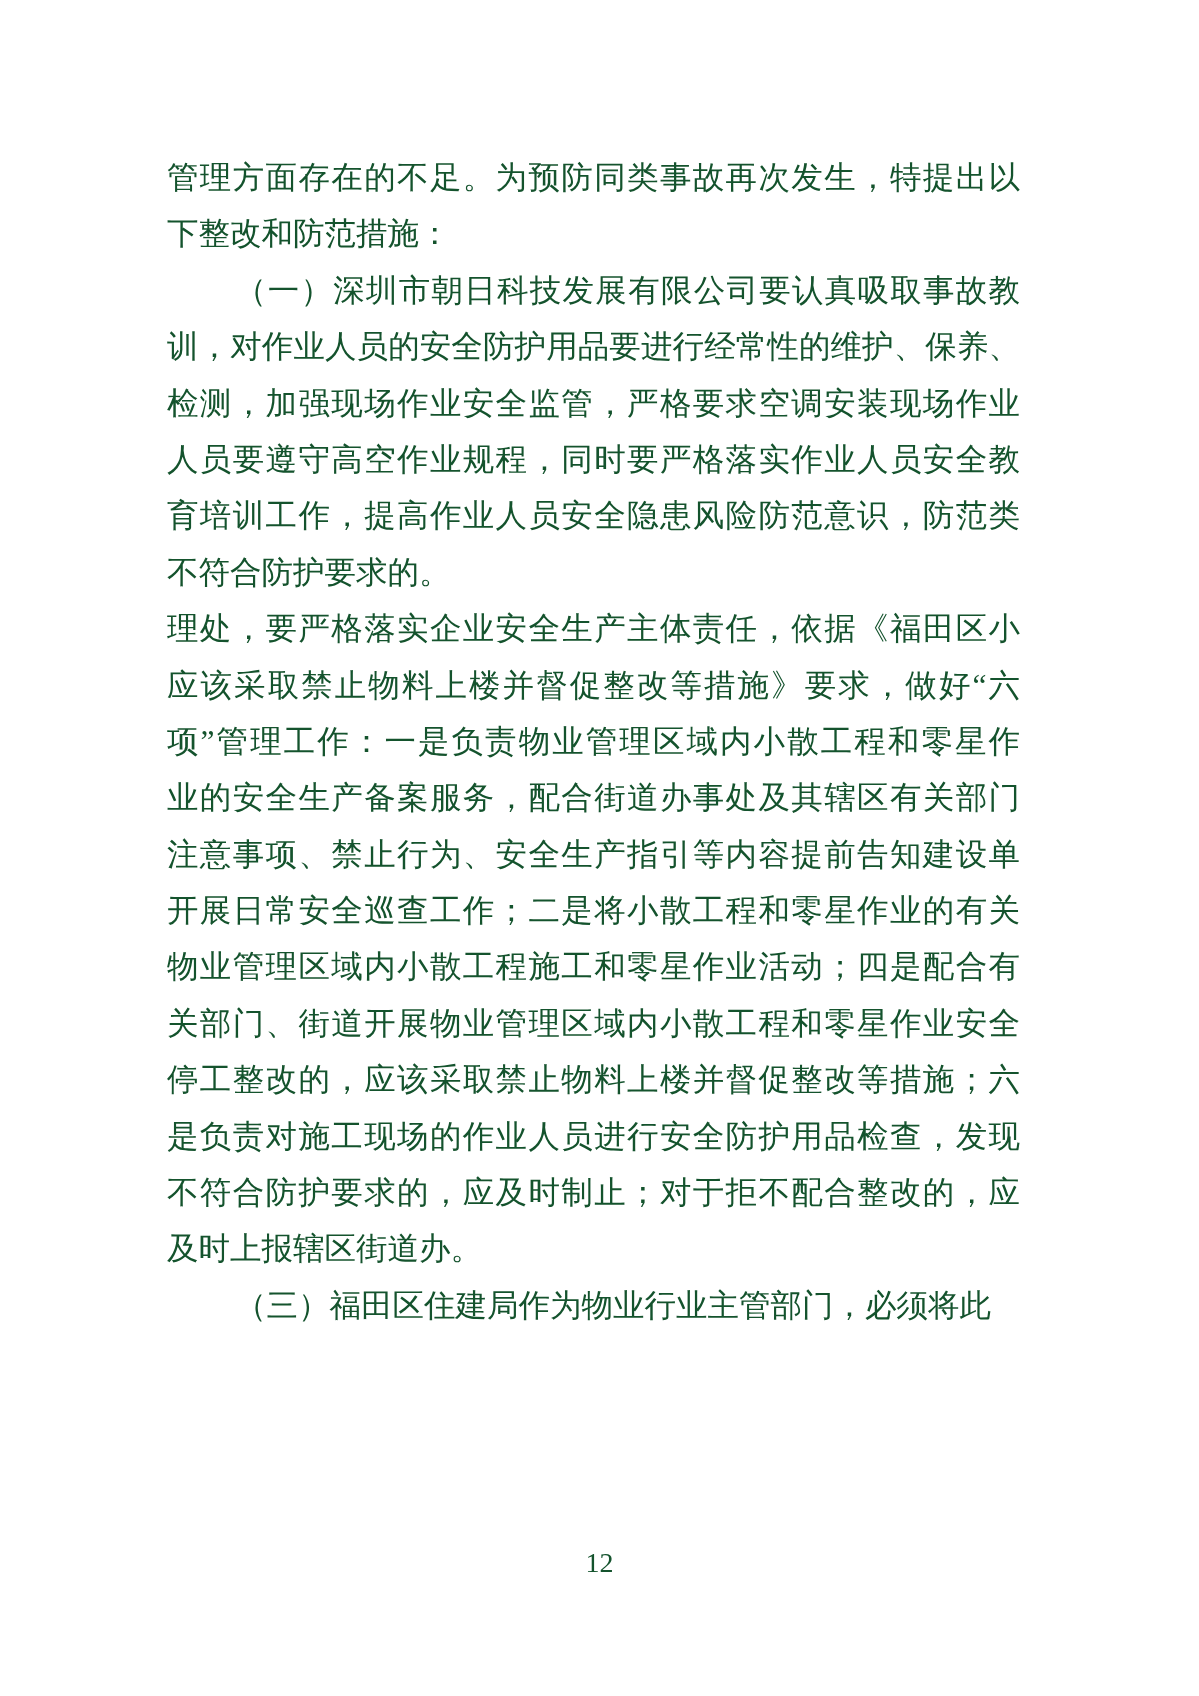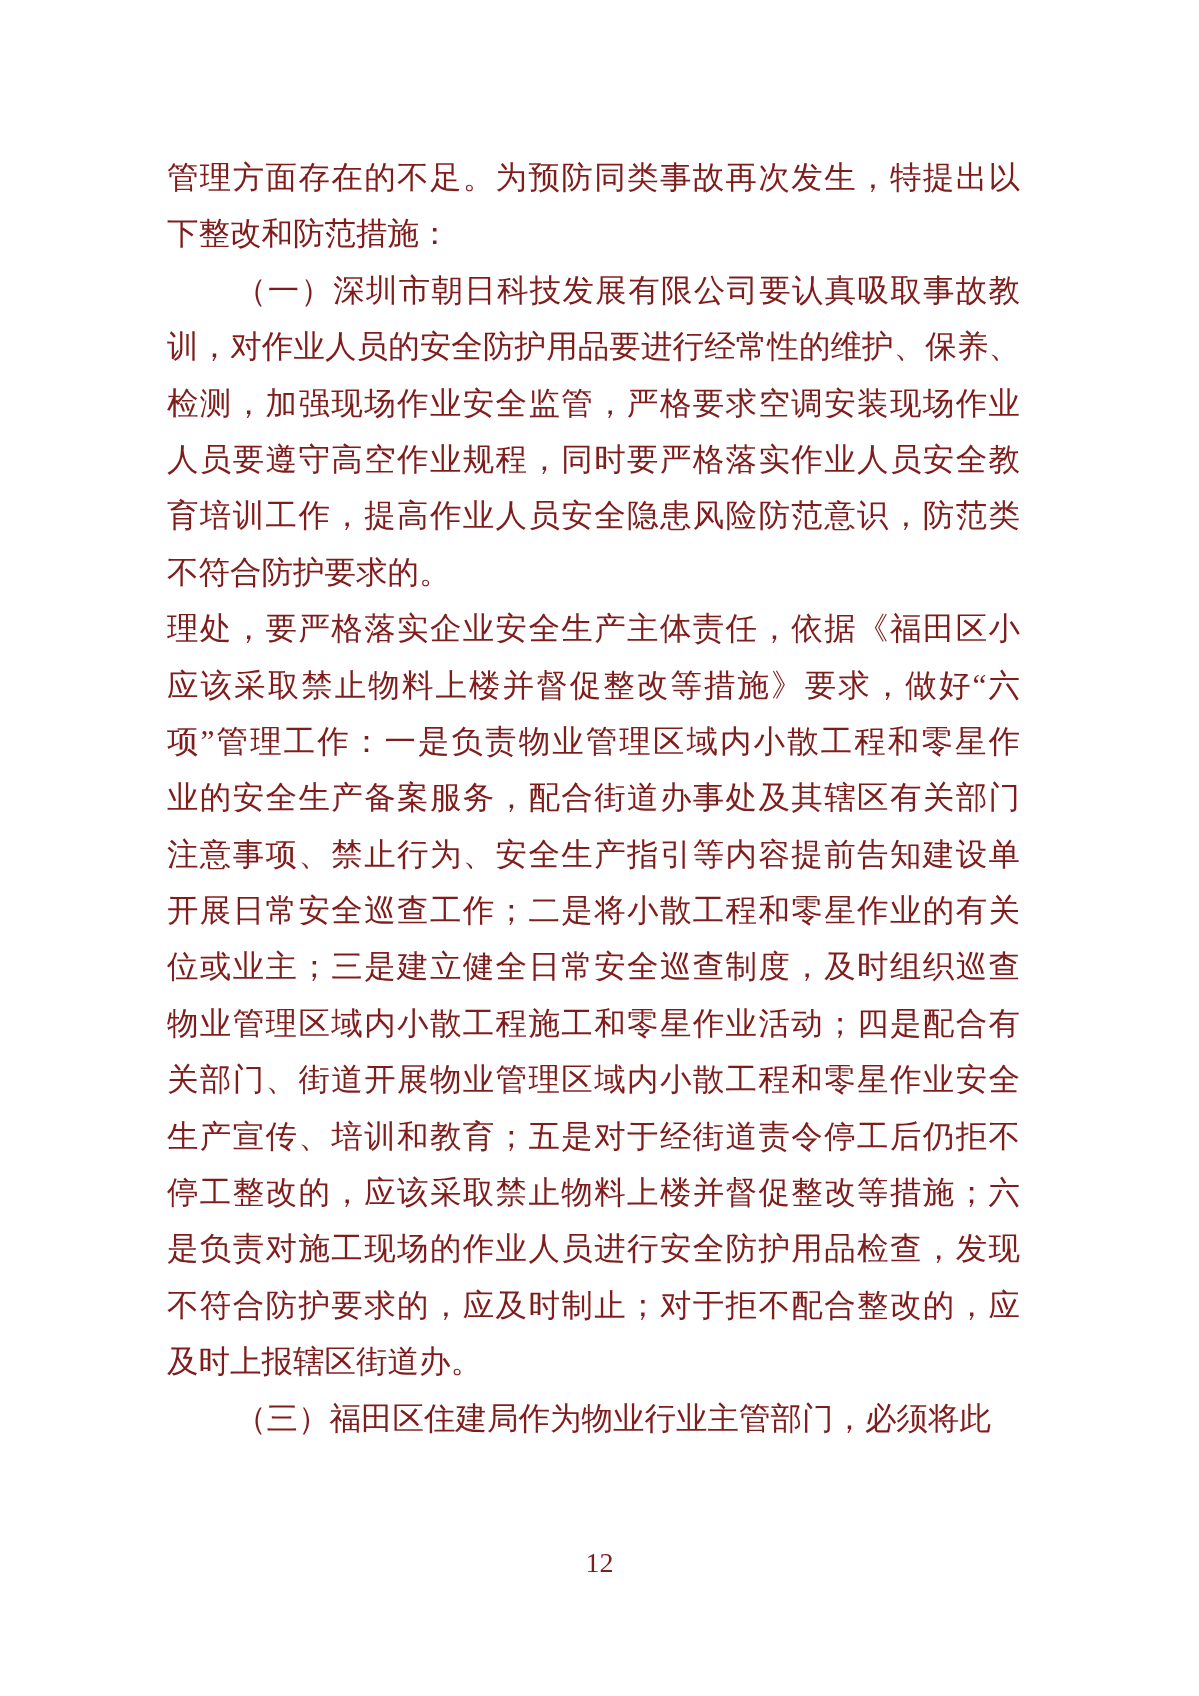--- a/index.html
+++ b/index.html
@@ -44,40 +44,38 @@
     left: 0;
     top: 1547px;
     width: 100%;
     text-align: center;
     font-size: 28px;
   }
 </style>
 </head>
 <body>
 
-<div id="page" style="background: rgb(255, 255, 255); color: #7f1d1d;">
+<div id="page" style="background: rgb(255, 255, 255); color: #14532d;">
   <div id="text-block">
       <div class="line">管理方面存在的不足。为预防同类事故再次发生，特提出以</div>
       <div class="line endline">下整改和防范措施：</div>
       <div class="line indent">（一）深圳市朝日科技发展有限公司要认真吸取事故教</div>
       <div class="line">训，对作业人员的安全防护用品要进行经常性的维护、保养、</div>
       <div class="line">检测，加强现场作业安全监管，严格要求空调安装现场作业</div>
       <div class="line">人员要遵守高空作业规程，同时要严格落实作业人员安全教</div>
       <div class="line">育培训工作，提高作业人员安全隐患风险防范意识，防范类</div>
       <div class="line endline">不符合防护要求的。</div>
       <div class="line">理处，要严格落实企业安全生产主体责任，依据《福田区小</div>
       <div class="line">应该采取禁止物料上楼并督促整改等措施》要求，做好“六</div>
       <div class="line">项”管理工作：一是负责物业管理区域内小散工程和零星作</div>
       <div class="line">业的安全生产备案服务，配合街道办事处及其辖区有关部门</div>
       <div class="line">注意事项、禁止行为、安全生产指引等内容提前告知建设单</div>
       <div class="line">开展日常安全巡查工作；二是将小散工程和零星作业的有关</div>
-      <div class="line">位或业主；三是建立健全日常安全巡查制度，及时组织巡查</div>
       <div class="line">物业管理区域内小散工程施工和零星作业活动；四是配合有</div>
       <div class="line">关部门、街道开展物业管理区域内小散工程和零星作业安全</div>
-      <div class="line">生产宣传、培训和教育；五是对于经街道责令停工后仍拒不</div>
       <div class="line">停工整改的，应该采取禁止物料上楼并督促整改等措施；六</div>
       <div class="line">是负责对施工现场的作业人员进行安全防护用品检查，发现</div>
       <div class="line">不符合防护要求的，应及时制止；对于拒不配合整改的，应</div>
       <div class="line endline">及时上报辖区街道办。</div>
       <div class="line indent endline">（三）福田区住建局作为物业行业主管部门，必须将此</div>
     </div>
   <div id="page-number">12</div>
 </div>
 
 </body></html>

